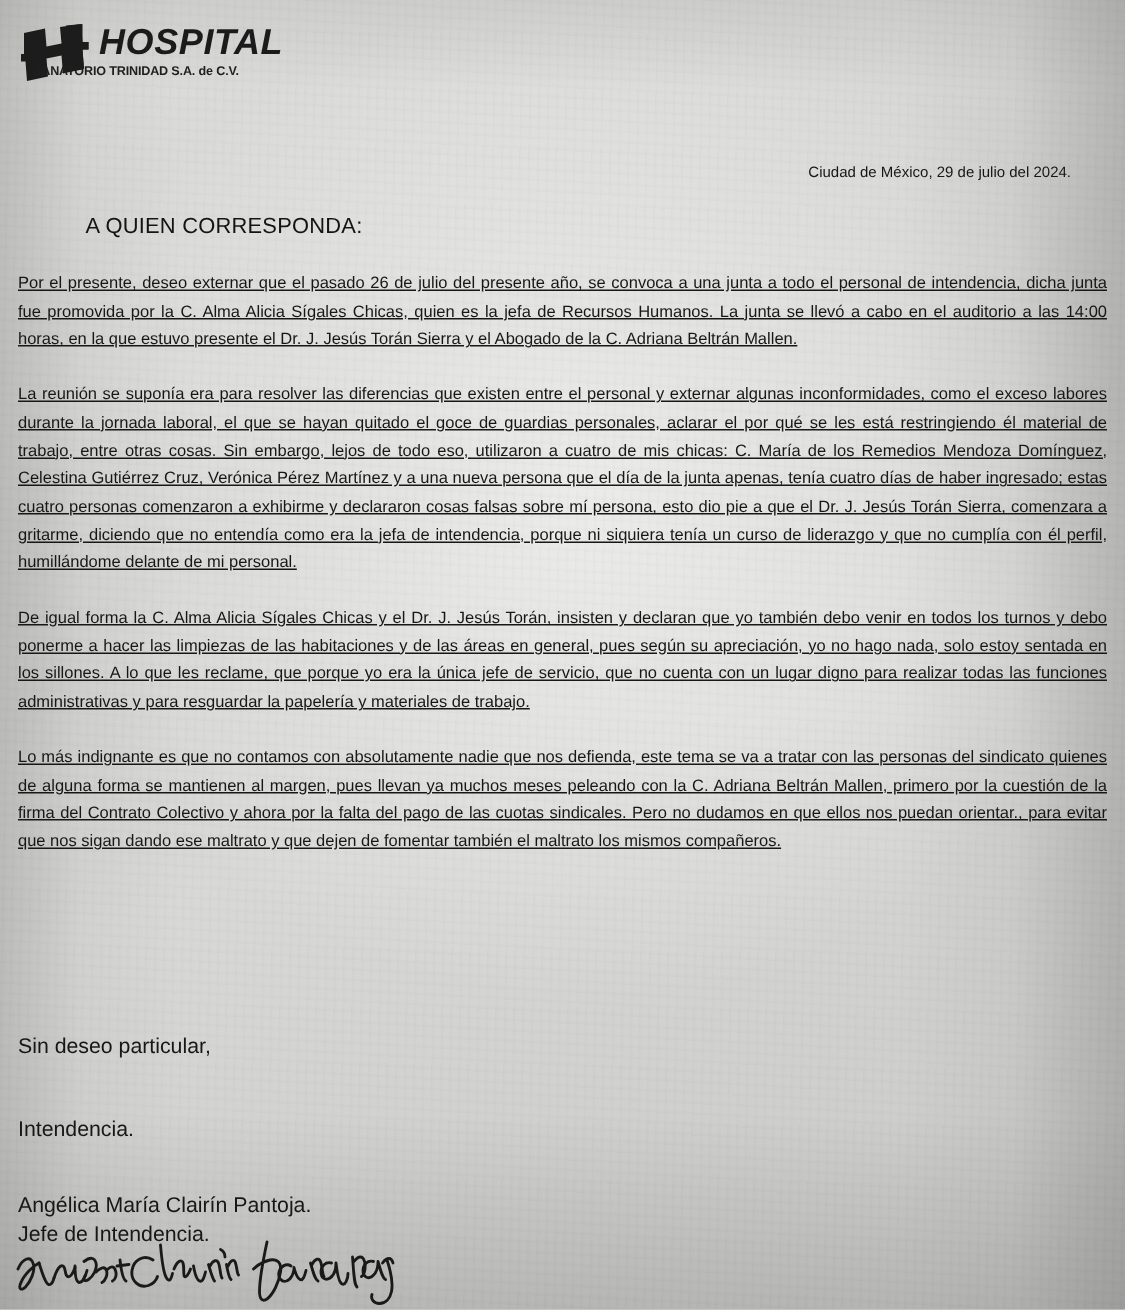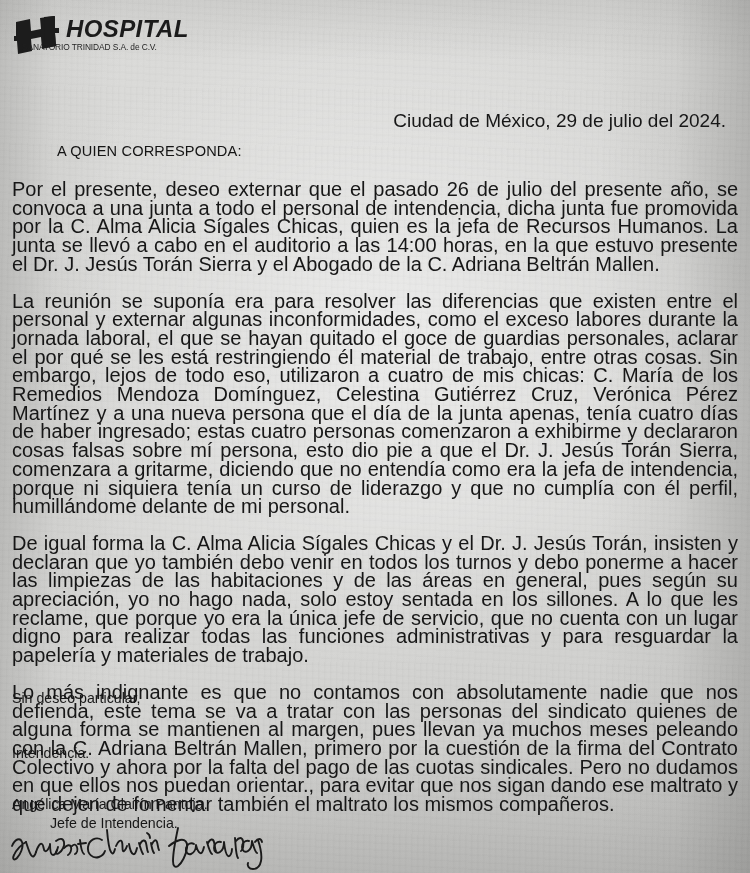--- a/index.html
+++ b/index.html
@@ -91,35 +91,35 @@
   .logo-line1, .logo-line2 {
     font-family: "Liberation Sans", sans-serif;
     font-style: italic;
     font-weight: bold;
     font-size: 24px;
     letter-spacing: 0.4px;
     color: #1b1b1b;
   }
   .logo-sub {
     font-family: "Liberation Sans", sans-serif;
-    font-weight: normal;
+    font-weight: bold;
     font-size: 8.4px;
     letter-spacing: -0.1px;
     color: #1f1f1f;
     margin-top: 3px;
     margin-left: -44px;
     white-space: nowrap;
   }
 
   
   .date-line {
     position: absolute;
     top: 110px;
-    right: 24px;
-    font-size: 19px;
+    right: 36px;
+    font-size: 10px;
     color: #171717;
     white-space: nowrap;
   }
   .salutation {
     position: absolute;
     top: 143px;
     left: 12px;
     font-size: 14.6px;
     letter-spacing: 0.15px;
     color: #141414;
@@ -127,46 +127,47 @@
   }
 
   .letter-body {
     position: absolute;
     top: 180px;
     left: 12px;
     width: 726px;
   }
   .para {
     text-align: justify;
-    font-size: 20px;
+    font-size: 11px;
     line-height: 18.7px;
     color: #171717;
     margin: 0 0 18px 0;
     hyphens: none;
+    text-decoration: underline;
   }
   .para:last-child { margin-bottom: 12px; }
 
   .closing {
     position: absolute;
     left: 12px;
     font-size: 14.2px;
     color: #171717;
   }
   .closing-1 { top: 690px; }
   .closing-2 { top: 745px; }
 
   .signer {
     position: absolute;
     left: 12px;
     font-size: 14.2px;
     color: #171717;
     line-height: 19px;
   }
   .signer-name { top: 795px; }
-  .signer-role { top: 814px; margin-left: 38px; }
+  .signer-role { top: 814px; }
 
   .signature {
     position: absolute;
     left: 6px;
     top: 822px;
     width: 270px;
     height: 50px;
   }
   .signature svg { display: block; }
 </style>

